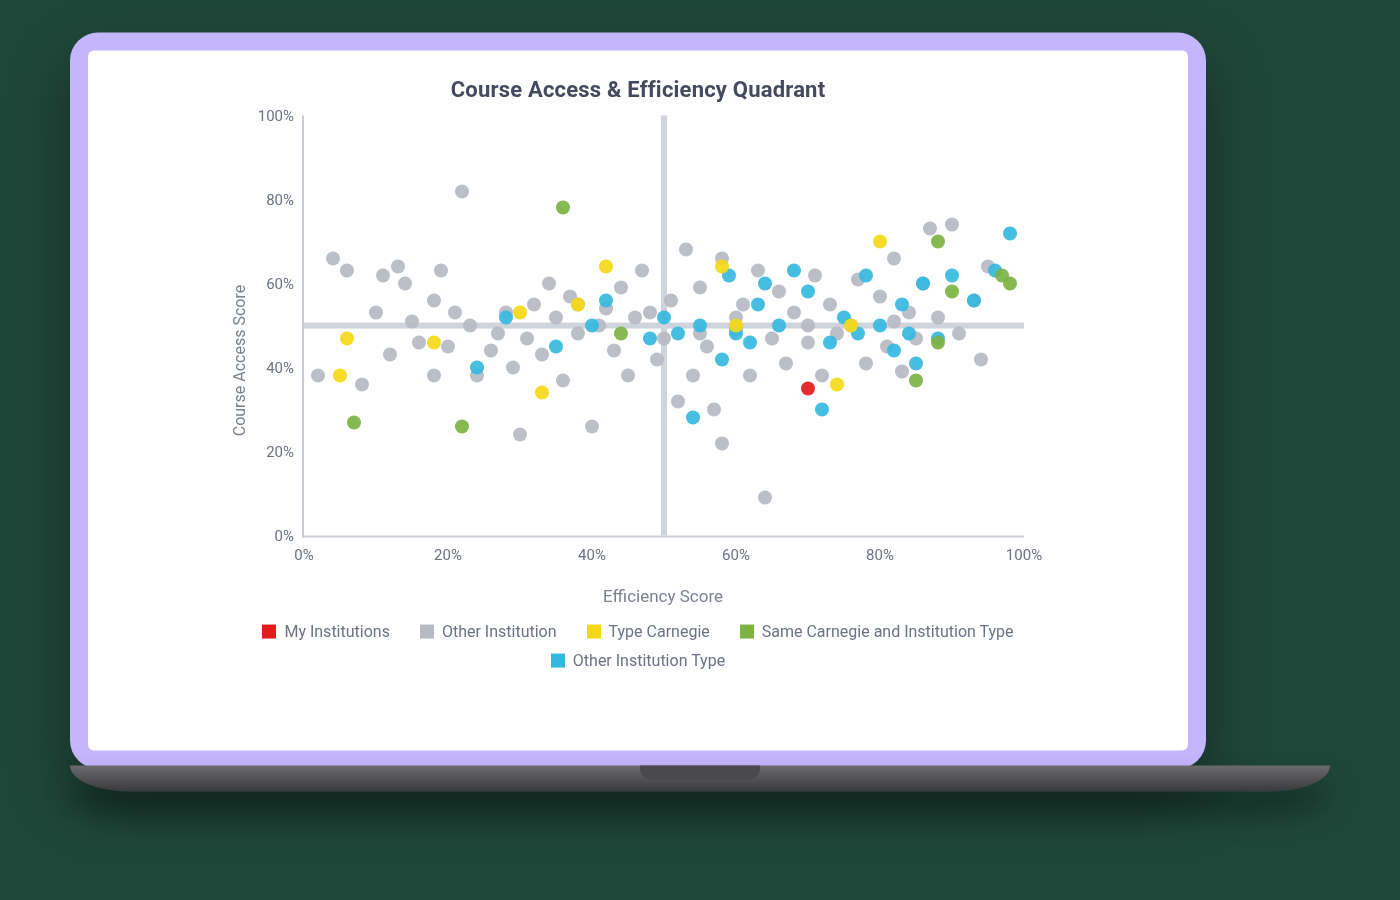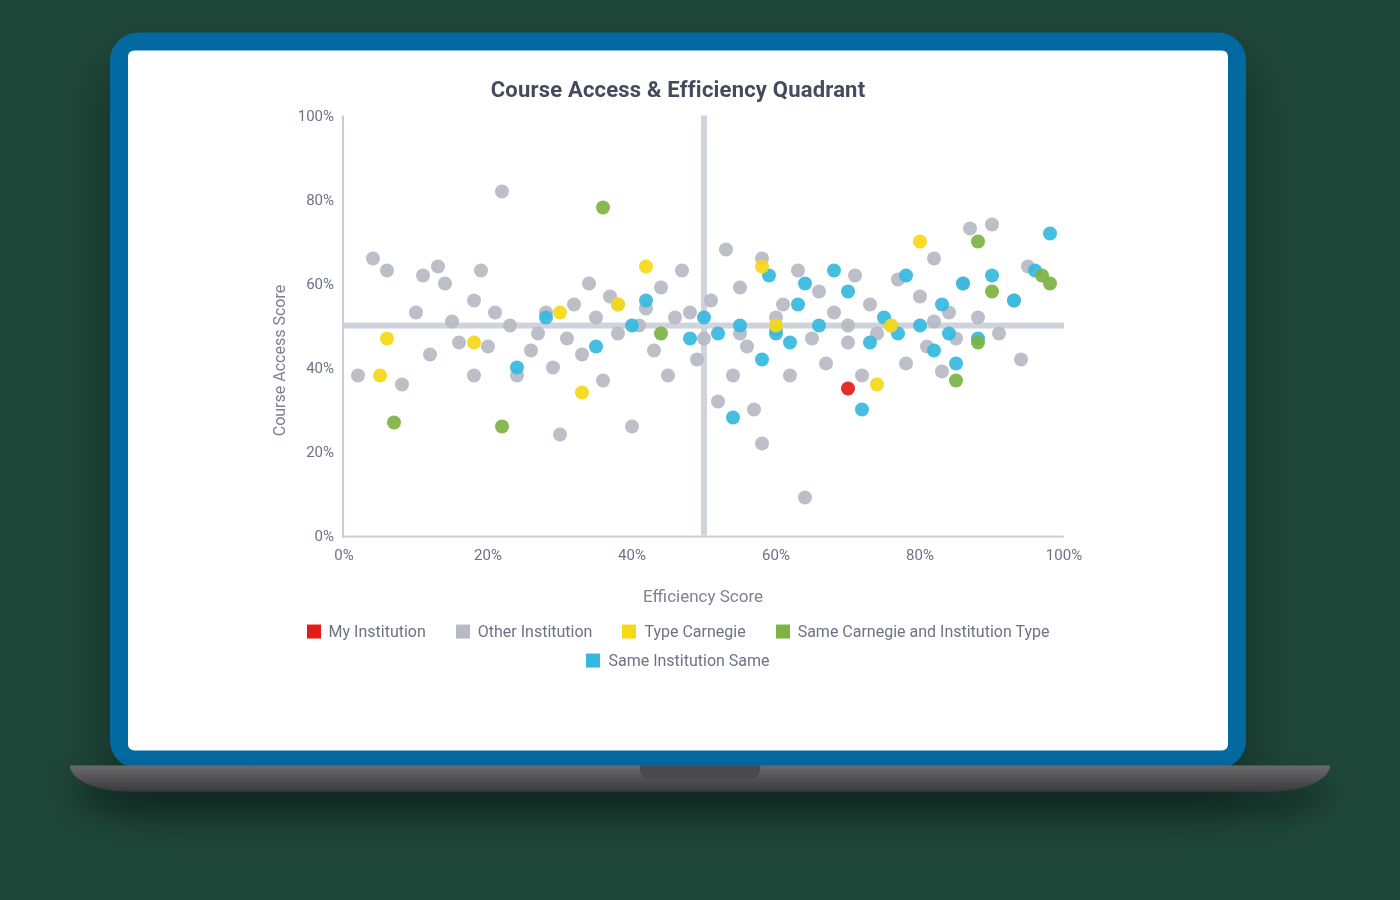--- a/index.html
+++ b/index.html
@@ -1,19 +1,19 @@
 <!DOCTYPE html>
 <html><head>
 <meta charset="utf-8">
 <style>
   html,body{margin:0;padding:0;width:1400px;height:900px;background:#1f4739;font-family:-apple-system,BlinkMacSystemFont,"Segoe UI",Roboto,Helvetica,Arial,sans-serif;}
   .stage{position:relative;width:1400px;height:900px;}
   
   .laptop{position:absolute;left:50%;top:50%;transform:translate(-50%,-55%);}
-  .bezel{width:1100px;height:700px;background:#0369a1;border-radius:28px;padding:18px;box-shadow:0 30px 60px rgba(0,0,0,.35);margin-left:40px;}
+  .bezel{width:1100px;height:700px;background:#c4b5fd;border-radius:28px;padding:18px;box-shadow:0 30px 60px rgba(0,0,0,.35);}
   .screen{width:100%;height:100%;background:#ffffff;border-radius:6px;position:relative;overflow:hidden;}
   .base{width:1260px;height:26px;margin:0 auto;background:linear-gradient(#6b6b6e,#3a3a3c);border-bottom-left-radius:60px 26px;border-bottom-right-radius:60px 26px;box-shadow:0 20px 30px rgba(0,0,0,.4);}
   .notch{width:120px;height:14px;background:#4a4a4c;margin:-3px auto 0;border-bottom-left-radius:10px;border-bottom-right-radius:10px;}
   
   .chart-wrap{position:absolute;inset:0;padding:26px 60px 26px 60px;box-sizing:border-box;color:#50566a;}
   .title{font-weight:700;color:#454b5e;text-align:center;font-size:22px;margin:0 0 14px 0;letter-spacing:.2px;}
   .chart-area{position:relative;margin-left:80px;margin-right:30px;}
   .ylab{position:absolute;left:-64px;top:50%;transform:translateY(-50%) rotate(-90deg);transform-origin:center;color:#7c8294;font-size:16px;white-space:nowrap;}
   .plot{position:relative;border-left:2px solid #c9cdd6;border-bottom:2px solid #c9cdd6;width:720px;height:420px;margin:0 auto;}
   .quad-v{position:absolute;left:50%;top:0;bottom:0;width:6px;margin-left:-3px;background:#cfd3db;}
@@ -203,37 +203,37 @@
                 <div class="pt" style="background: rgb(124, 179, 66); left: 705.6px; bottom: 252px;"></div>
                 <div class="pt" style="background: rgb(227, 27, 27); left: 504px; bottom: 147px;"></div>
               </div>
 
             <div class="xlab">Efficiency Score</div>
           </div>
 
           <div class="legend" id="legend">
               <div class="lg">
                 <span class="sw" style="background: rgb(227, 27, 27);"></span>
-                <span>My Institution</span>
+                <span>My Institutions</span>
               </div>
               <div class="lg">
                 <span class="sw" style="background: rgb(182, 186, 195);"></span>
                 <span>Other Institution</span>
               </div>
               <div class="lg">
                 <span class="sw" style="background: rgb(245, 217, 22);"></span>
                 <span>Type Carnegie</span>
               </div>
               <div class="lg">
                 <span class="sw" style="background: rgb(124, 179, 66);"></span>
                 <span>Same Carnegie and Institution Type</span>
               </div>
               <div class="lg">
                 <span class="sw" style="background: rgb(53, 184, 224);"></span>
-                <span>Same Institution Same</span>
+                <span>Other Institution Type</span>
               </div>
             </div>
 
         </div>
       </div>
     </div>
     <div class="base">
       <div class="notch"></div>
     </div>
   </div>

